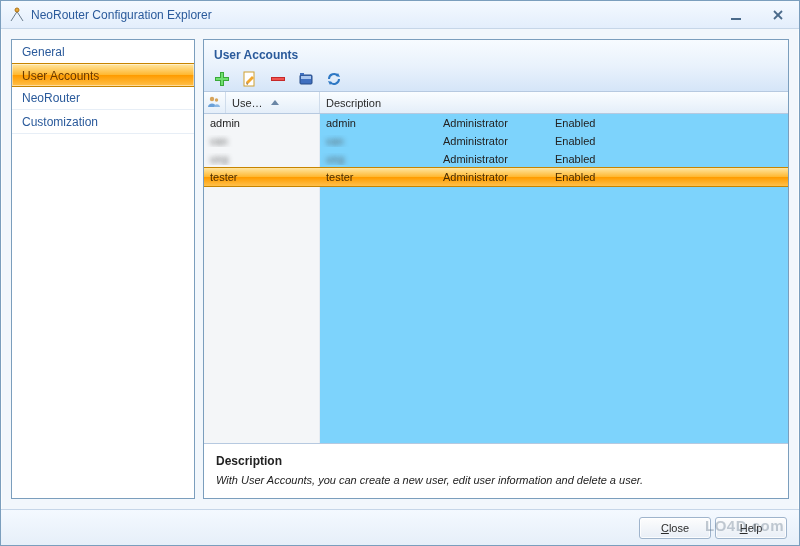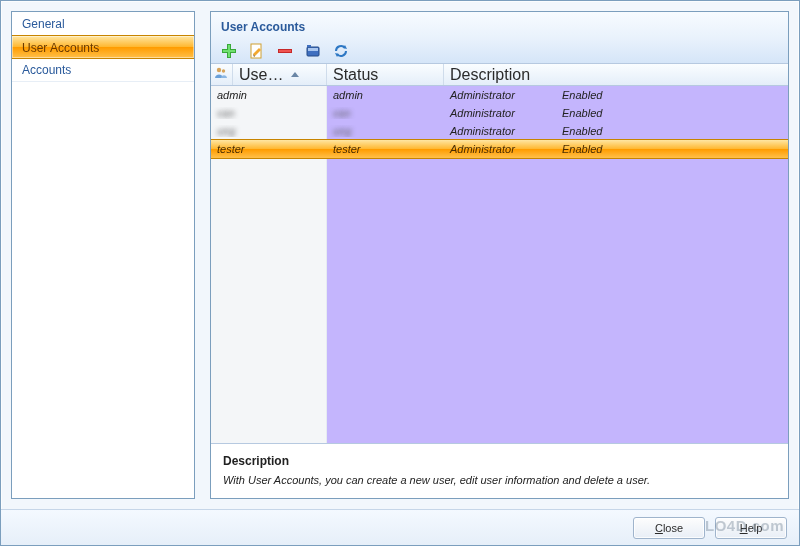--- a/index.html
+++ b/index.html
@@ -38,21 +38,21 @@
     font-size: 12px;
   }
   .title-ctrls { margin-left: auto; display: flex; gap: 16px; color: #4a6a8a; }
   .title-ctrls .ctrl { width: 26px; height: 18px; display:flex; align-items:center; justify-content:center; border:1px solid transparent; border-radius:2px; }
   .title-ctrls svg { width:12px; height:12px; display:block; }
 
   .body {
     flex: 1;
     display: flex;
     padding: 10px;
-    gap: 15px;
+    gap: 8px;
     min-height: 0;
   }
 
   .sidebar {
     width: 184px;
     border: 1px solid #7b9ebd;
     background: #fff;
     display: flex;
     flex-direction: column;
     overflow: hidden;
@@ -113,21 +113,21 @@
     flex-direction: column;
     min-height: 0;
   }
   .grid-head {
     height: 22px;
     background: linear-gradient(#fafdff,#e4eef9);
     border-bottom: 1px solid #b6c9e0;
     display: grid;
     grid-template-columns: 22px 94px 117px 112px 116px 1fr;
     align-items: center;
-    font-size: 16px;
+    font-size: 11px;
     color: #2b2b2b;
   }
   .gh-cell {
     height: 100%;
     display:flex; align-items:center;
     padding: 0 6px;
     border-right: 1px solid #cfdceb;
     gap: 4px;
     cursor: pointer;
   }
@@ -136,23 +136,22 @@
   .sort-arrow {
     width: 0; height: 0;
     border-left: 4px solid transparent;
     border-right: 4px solid transparent;
     border-bottom: 5px solid #6a86a6;
     margin-left: 4px;
   }
   .grid-body {
     flex: 1;
     overflow: auto;
-    background: #c4b5fd;
+    background: #7dd3fc;
     position: relative;
-    font-style: italic;
   }
   .row {
     height: 18px;
     display: grid;
     grid-template-columns: 116px 117px 112px 116px 1fr;
     align-items: center;
     font-size: 11px;
     color: #222;
   }
   .cell { padding: 0 6px; white-space: nowrap; overflow: hidden; text-overflow: ellipsis; }
@@ -191,21 +190,21 @@
   }
 
   .footer {
     height: 36px;
     background: linear-gradient(#f4f9ff,#e6eff9);
     border-top: 1px solid #c6d6e8;
     display: flex;
     align-items: center;
     justify-content: flex-end;
     padding: 0 12px;
-    gap: 10px;
+    gap: 4px;
   }
   .btn {
     min-width: 72px;
     height: 22px;
     background: linear-gradient(#fdfdfd,#e8eef6);
     border: 1px solid #9fb4cc;
     border-radius: 3px;
     font-size: 11px;
     color: #2b2b2b;
     padding: 0 10px;
@@ -223,27 +222,53 @@
     letter-spacing: 0.5px;
     color: rgba(90,110,130,0.35);
     pointer-events: none;
   }
 </style>
 </head>
 <body>
 
 <div class="window">
 
+  <div class="titlebar">
+    <span class="app-icon">
+      <svg viewBox="0 0 16 16">
+          <g stroke="#6b7d8e" stroke-width="1" fill="none">
+            <line x1="2" y1="14" x2="9" y2="3"></line>
+            <line x1="14" y1="14" x2="7" y2="3"></line>
+          </g>
+          <circle cx="8" cy="3" r="2" fill="#e8a836" stroke="#b07418"></circle>
+        </svg>
+    </span>
+    <span class="title">NeoRouter Configuration Explorer</span>
+    <div class="title-ctrls">
+      <div class="ctrl">
+        <svg viewBox="0 0 12 12">
+            <rect x="1" y="9" width="10" height="2" fill="#4a6a8a"></rect>
+          </svg>
+      </div>
+      <div class="ctrl">
+        <svg viewBox="0 0 12 12">
+            <line x1="2" y1="2" x2="10" y2="10" stroke="#4a6a8a" stroke-width="1.8"></line>
+            <line x1="10" y1="2" x2="2" y2="10" stroke="#4a6a8a" stroke-width="1.8"></line>
+          </svg>
+      </div>
+    </div>
+  </div>
 
   <div class="body">
 
     <div class="sidebar">
       <div class="sidebar-item"><span>General</span></div>
       <div class="sidebar-item selected"><span>User Accounts</span></div>
-      <div class="sidebar-item"><span>Accounts</span></div>
+      <div class="sidebar-item"><span>NeoRouter</span></div>
+      <div class="sidebar-item"><span>Customization</span></div>
     </div>
 
     <div class="main">
       <div class="panel-head">User Accounts</div>
 
       <div class="toolbar">
         <div class="tb-btn" title="add-user">
           <svg viewBox="0 0 16 16">
               <rect x="6" y="1" width="4" height="14" fill="#39a939"></rect>
               <rect x="1" y="6" width="14" height="4" fill="#39a939"></rect>
@@ -289,23 +314,20 @@
                   <path d="M1 12c0-2 2-3.5 4-3.5s4 1.5 4 3.5" fill="#6aa0d8"></path>
                   <circle cx="9.5" cy="5" r="1.7" fill="#d7a45b"></circle>
                   <path d="M7 12c0-1.6 1.5-2.8 3-2.8s3 1.2 3 2.8" fill="#8bb7e4"></path>
                 </svg></span>
           </div>
           <div class="gh-cell">
             <span>Use…</span>
             <span class="sort-arrow"></span>
           </div>
           <div class="gh-cell">
-              <span>Status</span>
-            </div>
-          <div class="gh-cell">
               <span>Description</span>
             </div>
         </div>
 
         <div class="grid-body">
           <div class="shade-col"></div>
           <div class="rows-layer">
             <div class="row">
               <div class="cell user">admin</div>
               <div class="cell full">admin</div>

